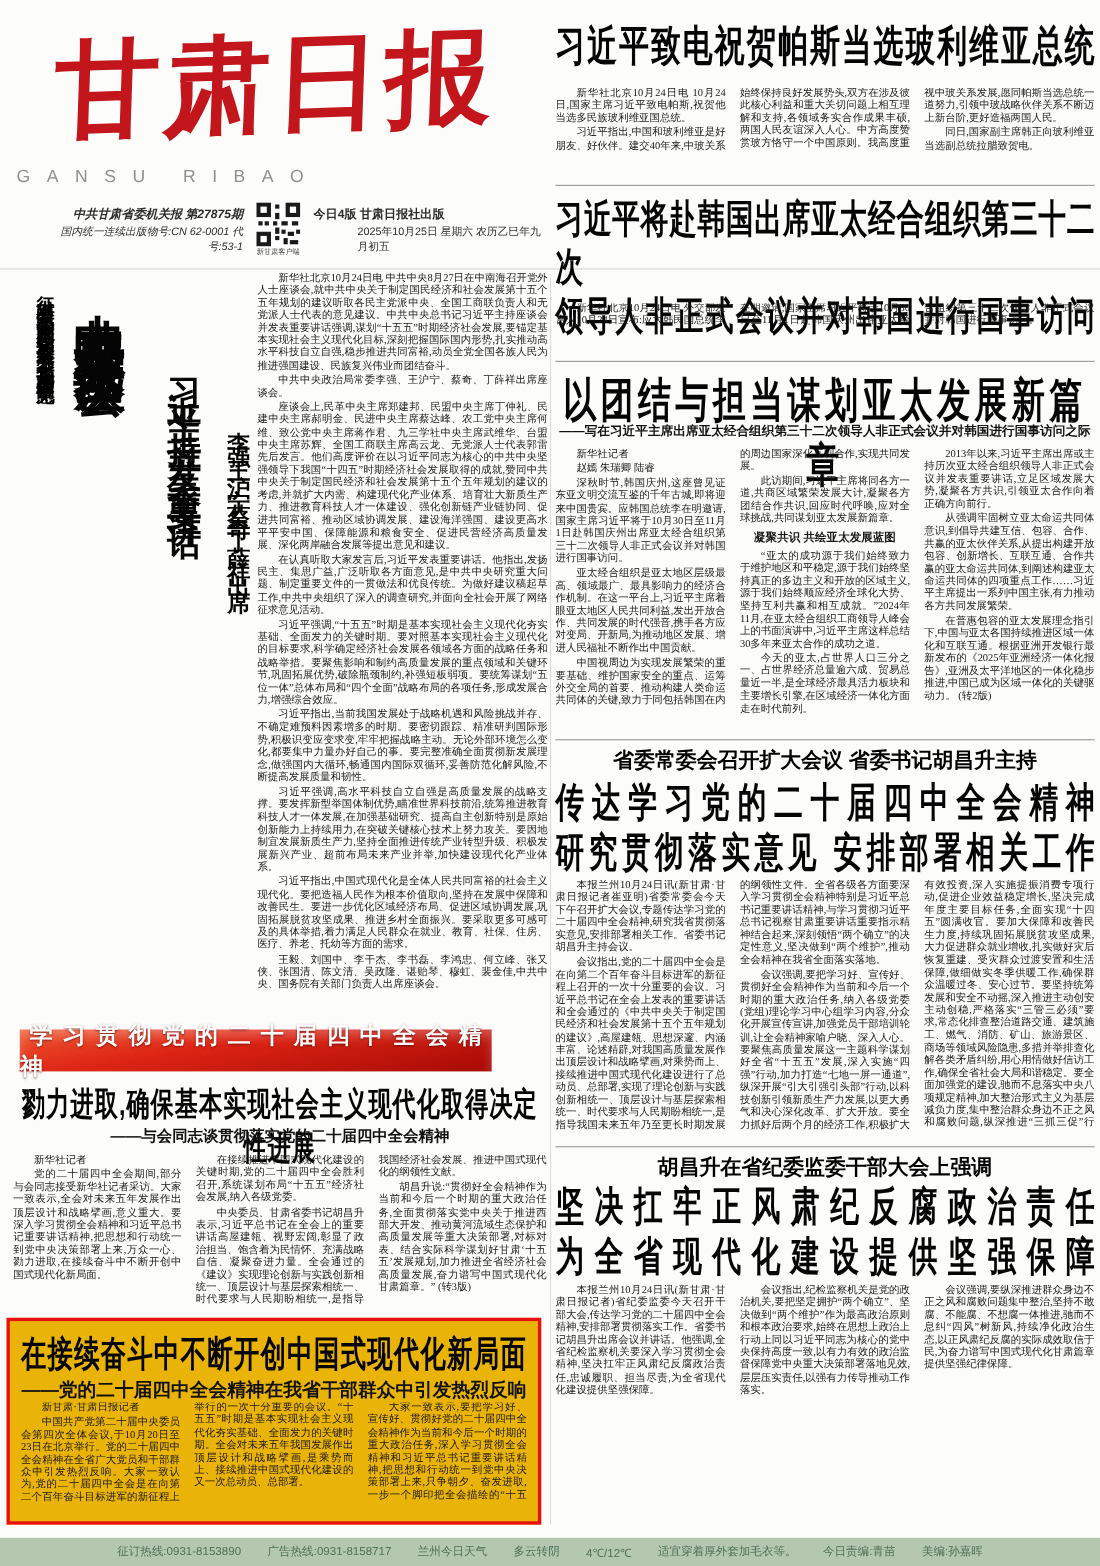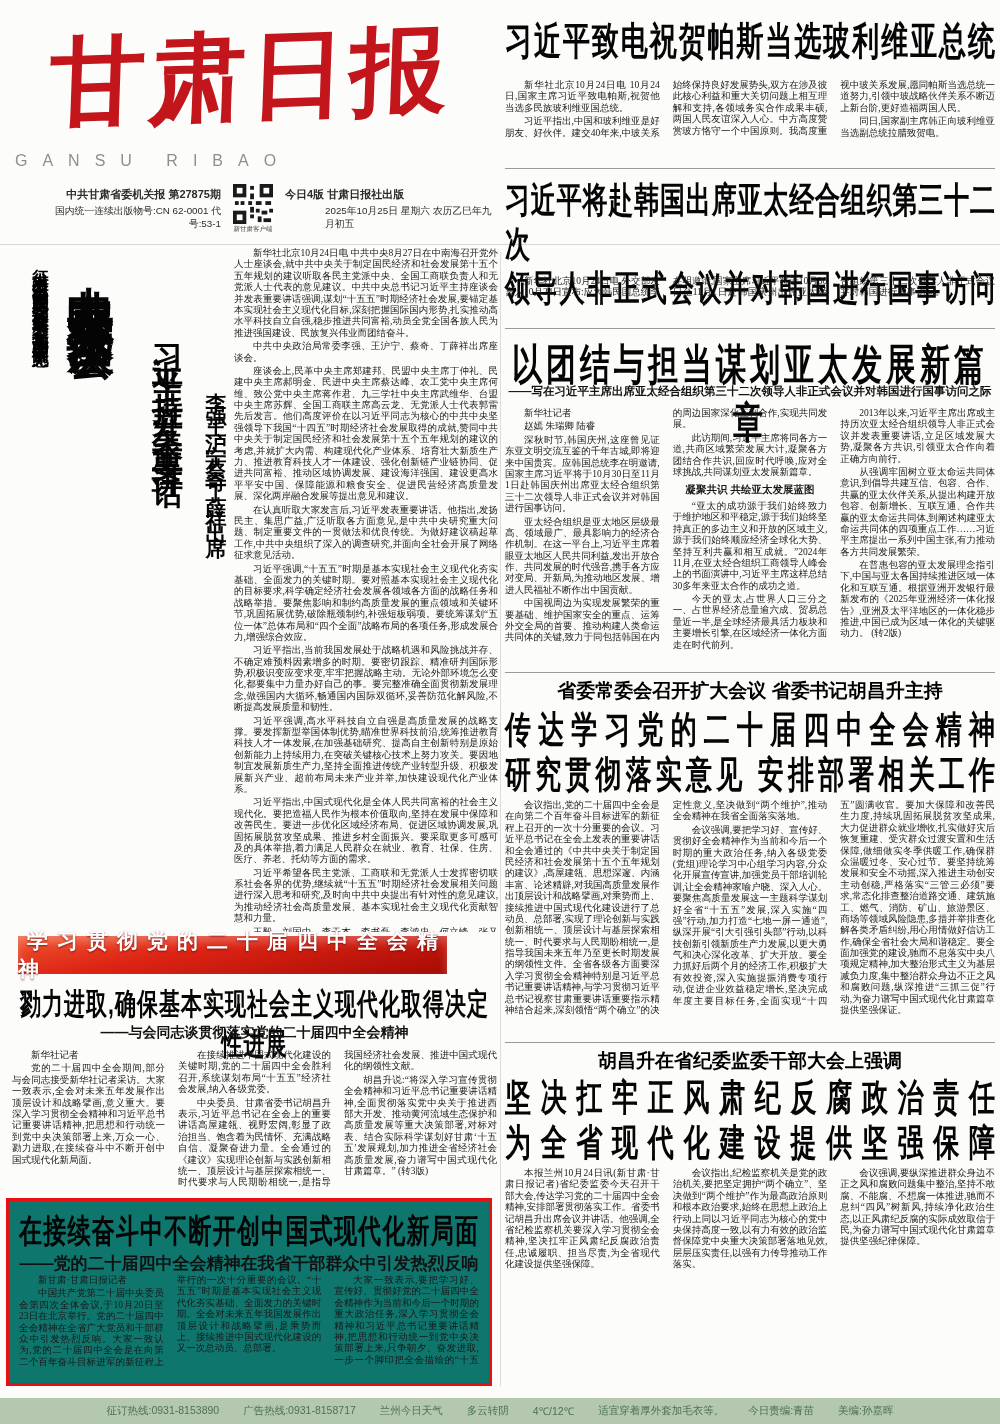--- a/index.html
+++ b/index.html
@@ -42,21 +42,21 @@
   
   .banner{left:18px;top:936px;width:429px;height:38px;display:flex;align-items:center;justify-content:flex-start;
       background:linear-gradient(170deg,#f0552f 0%,#dd2414 40%,#a60a05 100%);box-shadow:inset 0 6px 10px rgba(255,255,255,.25);}
   .banner span{color:#fff;font-family:"Liberation Sans",sans-serif;font-weight:900;font-size:21px;
       letter-spacing:9px;text-shadow:0 1px 2px rgba(90,0,0,.7);text-indent:9px;}
   
   .unity-hl{left:12px;top:984px;width:485px;font-size:21px;letter-spacing:1px;}
   .unity-sub{left:12px;top:1024px;width:485px;font-size:14px;font-weight:bold;font-family:"Liberation Sans",sans-serif;}
   .unity-body{left:12px;top:1050px;width:485px;height:140px;}
   
-  .redbox{left:6px;top:1198px;width:486px;height:188px;border:3px solid #e81010;background:#0f766e;
+  .redbox{left:6px;top:1198px;width:486px;height:188px;border:3px solid #e81010;background:#eab308;
       box-sizing:border-box;padding:8px 10px 6px 10px;}
   .redbox-hl{font-size:23px;letter-spacing:1px;}
   .redbox-sub{font-size:17px;font-weight:bold;font-family:"Liberation Sans",sans-serif;margin-top:12px;}
   .redbox-body{height:100px;margin-top:0;}
   
   .r{left:505px;width:490px;}
   .rule{position:absolute;left:505px;width:490px;border-top:1px solid #9a9a96;height:0;}
   .vgutter{position:absolute;left:500px;top:252px;height:1134px;border-left:1px solid #ddddd6;width:0;}
   .a1-hl{top:16px;font-size:27px;}
   .a1-body{top:80px;height:86px;}
@@ -78,21 +78,21 @@
   .bottombar span{white-space:nowrap;}
 </style>
 </head>
 <body>
 
 <div id="page">
 
   <div class="abs mast-title">甘肃日报</div>
   <div class="abs mast-rom">GANSU RIBAO</div>
   <div class="abs mast-info">
-    <div class="mi-block" style="text-align:right;">
+    <div class="mi-block" style="text-align:right;font-style:italic;">
       <div class="l1">中共甘肃省委机关报  第27875期</div>
       <div class="l2">国内统一连续出版物号:CN 62-0001 代号:53-1</div>
     </div>
     <div class="qr-wrap">
       <svg width="40" height="40" viewBox="0 0 21 21">
         <rect width="21" height="21" fill="#fff"></rect>
         <g fill="#1a1a1a">
           <rect x="0" y="0" width="7" height="7"></rect>
             <rect x="14" y="0" width="7" height="7"></rect>
             <rect x="0" y="14" width="7" height="7"></rect>
@@ -132,37 +132,36 @@
     <div class="vtext hl lead-d2">李强王沪宁蔡奇丁薛祥出席</div>
     <div class="lead-body body-text">
         <p>新华社北京10月24日电 中共中央8月27日在中南海召开党外人士座谈会,就中共中央关于制定国民经济和社会发展第十五个五年规划的建议听取各民主党派中央、全国工商联负责人和无党派人士代表的意见建议。中共中央总书记习近平主持座谈会并发表重要讲话强调,谋划“十五五”时期经济社会发展,要锚定基本实现社会主义现代化目标,深刻把握国际国内形势,扎实推动高水平科技自立自强,稳步推进共同富裕,动员全党全国各族人民为推进强国建设、民族复兴伟业而团结奋斗。</p>
         <p>中共中央政治局常委李强、王沪宁、蔡奇、丁薛祥出席座谈会。</p>
         <p>座谈会上,民革中央主席郑建邦、民盟中央主席丁仲礼、民建中央主席郝明金、民进中央主席蔡达峰、农工党中央主席何维、致公党中央主席蒋作君、九三学社中央主席武维华、台盟中央主席苏辉、全国工商联主席高云龙、无党派人士代表郭雷先后发言。他们高度评价在以习近平同志为核心的中共中央坚强领导下我国“十四五”时期经济社会发展取得的成就,赞同中共中央关于制定国民经济和社会发展第十五个五年规划的建议的考虑,并就扩大内需、构建现代化产业体系、培育壮大新质生产力、推进教育科技人才一体建设、强化创新链产业链协同、促进共同富裕、推动区域协调发展、建设海洋强国、建设更高水平平安中国、保障能源和粮食安全、促进民营经济高质量发展、深化两岸融合发展等提出意见和建议。</p>
         <p>在认真听取大家发言后,习近平发表重要讲话。他指出,发扬民主、集思广益,广泛听取各方面意见,是中共中央研究重大问题、制定重要文件的一贯做法和优良传统。为做好建议稿起草工作,中共中央组织了深入的调查研究,并面向全社会开展了网络征求意见活动。</p>
         <p>习近平强调,“十五五”时期是基本实现社会主义现代化夯实基础、全面发力的关键时期。要对照基本实现社会主义现代化的目标要求,科学确定经济社会发展各领域各方面的战略任务和战略举措。要聚焦影响和制约高质量发展的重点领域和关键环节,巩固拓展优势,破除瓶颈制约,补强短板弱项。要统筹谋划“五位一体”总体布局和“四个全面”战略布局的各项任务,形成发展合力,增强综合效应。</p>
         <p>习近平指出,当前我国发展处于战略机遇和风险挑战并存、不确定难预料因素增多的时期。要密切跟踪、精准研判国际形势,积极识变应变求变,牢牢把握战略主动。无论外部环境怎么变化,都要集中力量办好自己的事。要完整准确全面贯彻新发展理念,做强国内大循环,畅通国内国际双循环,妥善防范化解风险,不断提高发展质量和韧性。</p>
         <p>习近平强调,高水平科技自立自强是高质量发展的战略支撑。要发挥新型举国体制优势,瞄准世界科技前沿,统筹推进教育科技人才一体发展,在加强基础研究、提高自主创新特别是原始创新能力上持续用力,在突破关键核心技术上努力攻关。要因地制宜发展新质生产力,坚持全面推进传统产业转型升级、积极发展新兴产业、超前布局未来产业并举,加快建设现代化产业体系。</p>
         <p>习近平指出,中国式现代化是全体人民共同富裕的社会主义现代化。要把造福人民作为根本价值取向,坚持在发展中保障和改善民生。要进一步优化区域经济布局、促进区域协调发展,巩固拓展脱贫攻坚成果、推进乡村全面振兴。要采取更多可感可及的具体举措,着力满足人民群众在就业、教育、社保、住房、医疗、养老、托幼等方面的需求。</p>
-        <p>习近平希望各民主党派、工商联和无党派人士发挥密切联系社会各界的优势,继续就“十五五”时期经济社会发展相关问题进行深入思考和研究,及时向中共中央提出有针对性的意见建议,为推动经济社会高质量发展、基本实现社会主义现代化贡献智慧和力量。</p>
         <p>王毅、刘国中、李干杰、李书磊、李鸿忠、何立峰、张又侠、张国清、陈文清、吴政隆、谌贻琴、穆虹、裴金佳,中共中央、国务院有关部门负责人出席座谈会。</p>
       </div>
   </div>
 
   <div class="abs banner">
     <span>学习贯彻党的二十届四中全会精神</span>
   </div>
 
   <div class="abs hl tall center unity-hl" style="position:absolute;">勠力进取,确保基本实现社会主义现代化取得决定性进展</div>
   <div class="abs center unity-sub">——与会同志谈贯彻落实党的二十届四中全会精神</div>
   <div class="abs unity-body body-text cols3">
       <p>新华社记者</p>
       <p>党的二十届四中全会期间,部分与会同志接受新华社记者采访。大家一致表示,全会对未来五年发展作出顶层设计和战略擘画,意义重大。要深入学习贯彻全会精神和习近平总书记重要讲话精神,把思想和行动统一到党中央决策部署上来,万众一心、勠力进取,在接续奋斗中不断开创中国式现代化新局面。</p>
       <p>在接续推进中国式现代化建设的关键时期,党的二十届四中全会胜利召开,系统谋划布局“十五五”经济社会发展,纳入各级党委。</p>
       <p>中央委员、甘肃省委书记胡昌升表示,习近平总书记在全会上的重要讲话高屋建瓴、视野宏阔,彰显了政治担当、饱含着为民情怀、充满战略自信、凝聚奋进力量。全会通过的《建议》实现理论创新与实践创新相统一、顶层设计与基层探索相统一、时代要求与人民期盼相统一,是指导我国经济社会发展、推进中国式现代化的纲领性文献。</p>
-      <p>胡昌升说:“将深入学习宣传贯彻全会精神和习近平总书记重要讲话精神,全面贯彻落实党中央关于推进西部大开发、推动黄河流域生态保护和高质量发展等重大决策部署,对标对表、结合实际科学谋划好甘肃‘十五五’发展规划,加力推进全省经济社会高质量发展,奋力谱写中国式现代化甘肃篇章。” (转3版)</p>
+      <p>胡昌升说:“贯彻好全会精神作为当前和今后一个时期的重大政治任务,全面贯彻落实党中央关于推进西部大开发、推动黄河流域生态保护和高质量发展等重大决策部署,对标对表、结合实际科学谋划好甘肃‘十五五’发展规划,加力推进全省经济社会高质量发展,奋力谱写中国式现代化甘肃篇章。” (转3版)</p>
     </div>
 
   <div class="abs redbox">
     <div class="hl tall center jchar redbox-hl">在接续奋斗中不断开创中国式现代化新局面</div>
     <div class="center redbox-sub">——党的二十届四中全会精神在我省干部群众中引发热烈反响</div>
     <div class="redbox-body body-text cols3">
         <p>新甘肃·甘肃日报记者</p>
         <p>中国共产党第二十届中央委员会第四次全体会议,于10月20日至23日在北京举行。党的二十届四中全会精神在全省广大党员和干部群众中引发热烈反响。大家一致认为,党的二十届四中全会是在向第二个百年奋斗目标进军的新征程上举行的一次十分重要的会议。“十五五”时期是基本实现社会主义现代化夯实基础、全面发力的关键时期。全会对未来五年我国发展作出顶层设计和战略擘画,是乘势而上、接续推进中国式现代化建设的又一次总动员、总部署。</p>
         <p>大家一致表示,要把学习好、宣传好、贯彻好党的二十届四中全会精神作为当前和今后一个时期的重大政治任务,深入学习贯彻全会精神和习近平总书记重要讲话精神,把思想和行动统一到党中央决策部署上来,只争朝夕、奋发进取,一步一个脚印把全会描绘的“十五五”时期经济社会发展宏伟蓝图变为美好现实,不断开创以中国式现代化全面推进强国建设、民族复兴伟业新局面。 (转4版)</p>
       </div>
@@ -205,20 +204,21 @@
     </div>
 
   <div class="rule" style="top:672px;"></div>
 
   <div class="abs r center kicker a4-kicker">省委常委会召开扩大会议 省委书记胡昌升主持</div>
   <div class="abs r hl tall a4-hl">
     <div class="jchar">传达学习党的二十届四中全会精神</div>
     <div class="jchar">研究贯彻落实意见 安排部署相关工作</div>
   </div>
   <div class="abs r a4-body body-text cols3">
+      <p>本报兰州10月24日讯(新甘肃·甘肃日报记者崔亚明)省委常委会今天下午召开扩大会议,专题传达学习党的二十届四中全会精神,研究我省贯彻落实意见,安排部署相关工作。省委书记胡昌升主持会议。</p>
       <p>会议指出,党的二十届四中全会是在向第二个百年奋斗目标进军的新征程上召开的一次十分重要的会议。习近平总书记在全会上发表的重要讲话和全会通过的《中共中央关于制定国民经济和社会发展第十五个五年规划的建议》,高屋建瓴、思想深邃、内涵丰富、论述精辟,对我国高质量发展作出顶层设计和战略擘画,对乘势而上、接续推进中国式现代化建设进行了总动员、总部署,实现了理论创新与实践创新相统一、顶层设计与基层探索相统一、时代要求与人民期盼相统一,是指导我国未来五年乃至更长时期发展的纲领性文件。全省各级各方面要深入学习贯彻全会精神特别是习近平总书记重要讲话精神,与学习贯彻习近平总书记视察甘肃重要讲话重要指示精神结合起来,深刻领悟“两个确立”的决定性意义,坚决做到“两个维护”,推动全会精神在我省全面落实落地。</p>
       <p>会议强调,要把学习好、宣传好、贯彻好全会精神作为当前和今后一个时期的重大政治任务,纳入各级党委(党组)理论学习中心组学习内容,分众化开展宣传宣讲,加强党员干部培训轮训,让全会精神家喻户晓、深入人心。要聚焦高质量发展这一主题科学谋划好全省“十五五”发展,深入实施“四强”行动,加力打造“七地一屏一通道”,纵深开展“引大引强引头部”行动,以科技创新引领新质生产力发展,以更大勇气和决心深化改革、扩大开放。要全力抓好后两个月的经济工作,积极扩大有效投资,深入实施提振消费专项行动,促进企业效益稳定增长,坚决完成年度主要目标任务,全面实现“十四五”圆满收官。要加大保障和改善民生力度,持续巩固拓展脱贫攻坚成果,大力促进群众就业增收,扎实做好灾后恢复重建、受灾群众过渡安置和生活保障,做细做实冬季供暖工作,确保群众温暖过冬、安心过节。要坚持统筹发展和安全不动摇,深入推进主动创安主动创稳,严格落实“三管三必须”要求,常态化排查整治道路交通、建筑施工、燃气、消防、矿山、旅游景区、商场等领域风险隐患,多措并举排查化解各类矛盾纠纷,用心用情做好信访工作,确保全省社会大局和谐稳定。要全面加强党的建设,驰而不息落实中央八项规定精神,加大整治形式主义为基层减负力度,集中整治群众身边不正之风和腐败问题,纵深推进“三抓三促”行动,为奋力谱写中国式现代化甘肃篇章提供坚强保证。</p>
     </div>
 
   <div class="rule" style="top:1042px;"></div>
 
   <div class="abs r center kicker a5-kicker">胡昌升在省纪委监委干部大会上强调</div>
   <div class="abs r hl tall a5-hl">
     <div class="jchar">坚决扛牢正风肃纪反腐政治责任</div>
     <div class="jchar">为全省现代化建设提供坚强保障</div>

